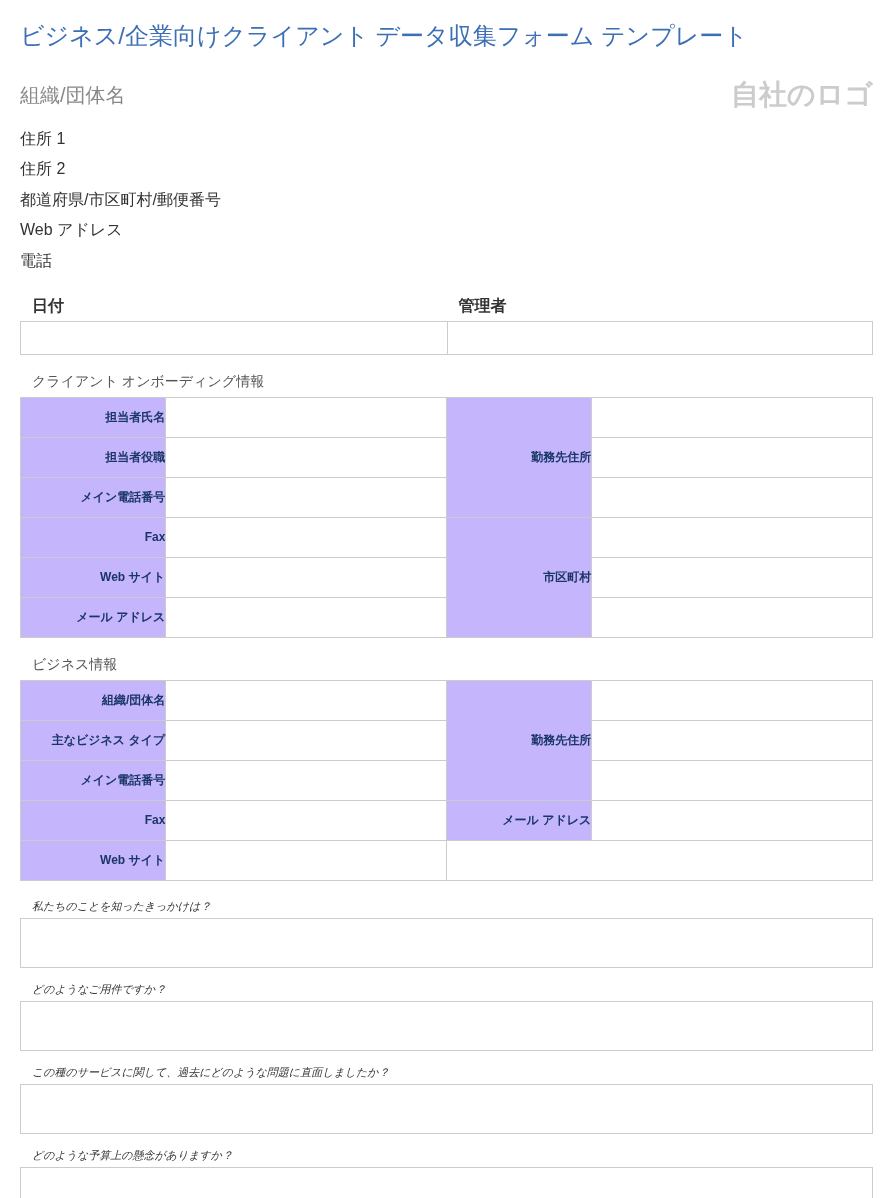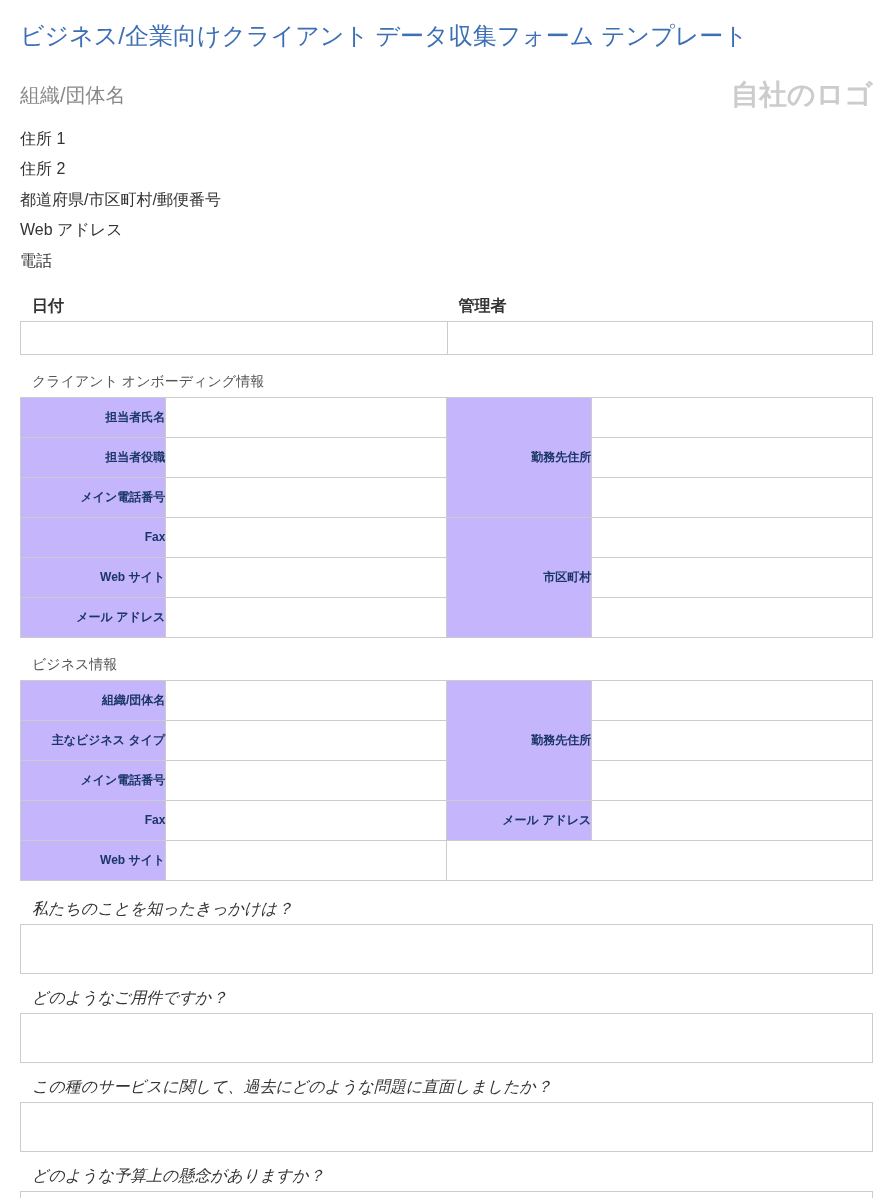--- a/index.html
+++ b/index.html
@@ -100,21 +100,21 @@
     background: transparent;
   }
   td.empty-cell {
     background: #fff;
     border: none;
   }
   .question-block {
     margin-bottom: 10px;
   }
   .question-label {
-    font-size: 16px;
+    font-size: 11px;
     font-style: italic;
     color: #333;
     padding-left: 12px;
     margin-bottom: 4px;
   }
   .question-input {
     width: 100%;
     height: 50px;
     border: 1px solid #ccc;
     background: #fff;

